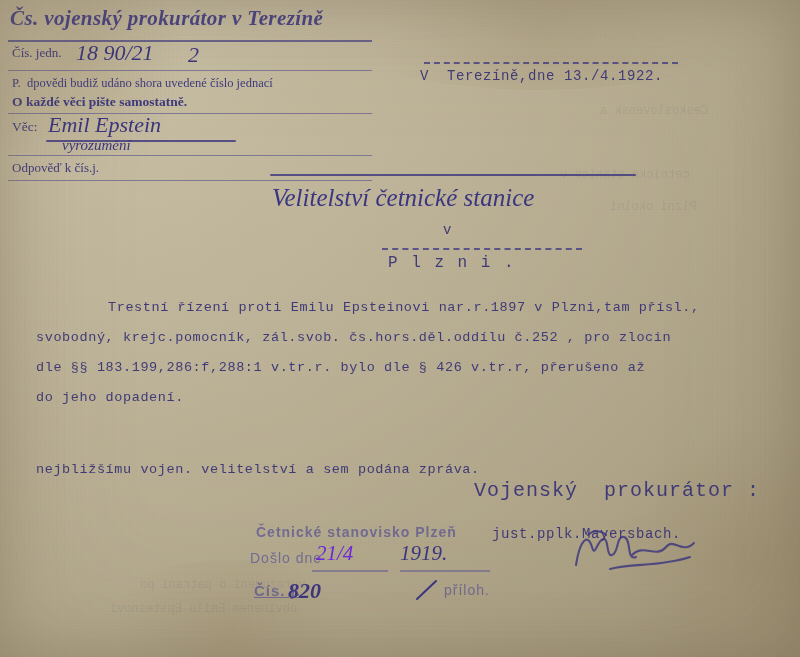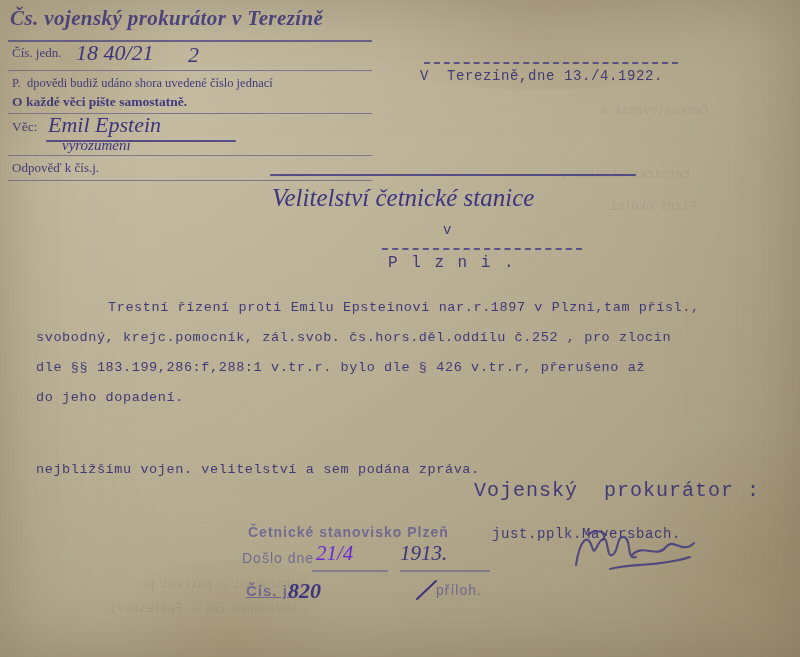--- a/index.html
+++ b/index.html
@@ -93,21 +93,21 @@
     border-radius: 1px;
   }
   
   #stamp {
     position: absolute;
     color: #5a5494;
     opacity: .72;
     font-family: "Liberation Sans", sans-serif;
     letter-spacing: 1px;
   }
-  .stamp-line { position: absolute; white-space: pre; }
+  .stamp-line { position: absolute; white-space: pre; margin-left: 8px; }
   .stamp-rule {
     position: absolute;
     height: 1.5px;
     background: #5a5494;
     opacity: .7;
   }
   
   #signature {
     position: absolute;
     left: 570px;
@@ -146,21 +146,21 @@
   <div class="ghost" style="left:600px;top:104px;">Ceskoslovensk a</div>
   <div class="ghost" style="left:560px;top:168px;">cetnicka stanice v</div>
   <div class="ghost" style="left:610px;top:200px;">Plzni okolni</div>
   <div class="ghost" style="left:140px;top:578px;">vyrozumeni o patrani po</div>
   <div class="ghost" style="left:110px;top:602px;">obvinenem Emilu Epsteinovi</div>
 
   <div class="ink hdr-title" style="left:10px;top:6px;">Čs. vojenský prokurátor v Terezíně</div>
   <div class="rule" style="left:8px;top:40px;width:364px;height:2px;"></div>
 
   <div class="ink printed" style="left:12px;top:45px;font-size:13px;">Čís. jedn.</div>
-  <div class="ink hand big-hand" style="left:76px;top:40px;">18 40/21</div>
+  <div class="ink hand big-hand" style="left:76px;top:40px;">18 90/21</div>
   <div class="ink hand big-hand" style="left:188px;top:42px;">2</div>
   <div class="rule thin" style="left:8px;top:70px;width:364px;"></div>
 
   <div class="ink printed" style="left:12px;top:76px;font-size:12.5px;">P.  dpovědi budiž udáno shora uvedené číslo jednací</div>
   <div class="ink printed" style="left:12px;top:94px;font-size:13.5px;font-weight:bold;">O každé věci pište samostatně.</div>
   <div class="rule thin" style="left:8px;top:113px;width:364px;"></div>
 
   <div class="ink printed" style="left:12px;top:119px;font-size:13.5px;">Věc:</div>
   <div class="ink hand big-hand" style="left:48px;top:112px;">Emil Epstein</div>
   <div class="underline-hand" style="left:46px;top:140px;width:190px;"></div>
@@ -201,20 +201,20 @@
   <div id="stamp" style="left:240px;top:524px;width:330px;height:90px;">
     <div class="stamp-line" style="left:8px;top:0px;font-size:14px;font-weight:bold;">Četnické stanovisko Plzeň</div>
     <div class="stamp-line" style="left:2px;top:26px;font-size:14px;">Došlo dne</div>
     <div class="stamp-rule" style="left:72px;top:46px;width:76px;"></div>
     <div class="stamp-rule" style="left:160px;top:46px;width:90px;"></div>
     <div class="stamp-line" style="left:6px;top:58px;font-size:15px;font-weight:bold;text-decoration:underline;">Čís. j.</div>
     <div class="stamp-line" style="left:196px;top:58px;font-size:14px;">příloh.</div>
   </div>
 
   <div class="ink hand" style="left:316px;top:541px;font-size:21px;color:#6d28d9;">21/4</div>
-  <div class="ink hand" style="left:400px;top:541px;font-size:21px;color:#3a3580;">1913.</div>
+  <div class="ink hand" style="left:400px;top:541px;font-size:21px;color:#3a3580;">1919.</div>
   <div class="ink hand" style="left:288px;top:578px;font-size:22px;color:#3a3580;font-weight:bold;">820</div>
   <svg style="position:absolute;left:414px;top:578px;width:26px;height:24px;" viewBox="0 0 26 24" xmlns="http://www.w3.org/2000/svg">
     <path d="M3 21 L22 3" fill="none" stroke="#3a3580" stroke-width="2" stroke-linecap="round"></path>
   </svg>
 
   <div id="edge-shadow"></div>
 </div>
 
 </body></html>

